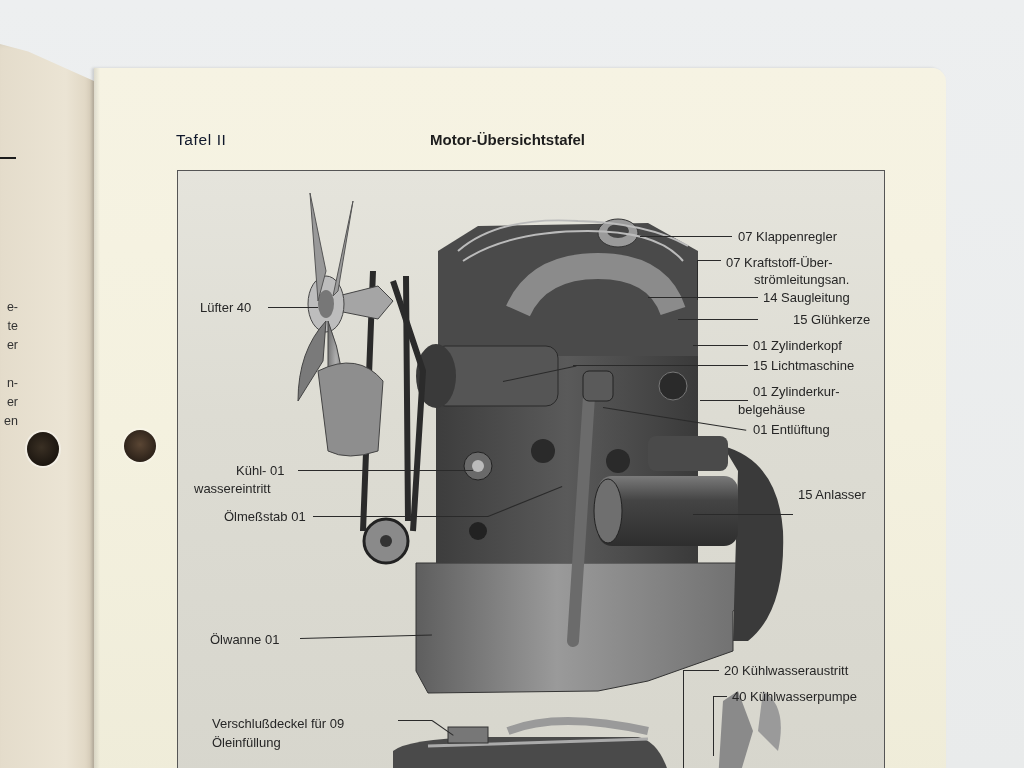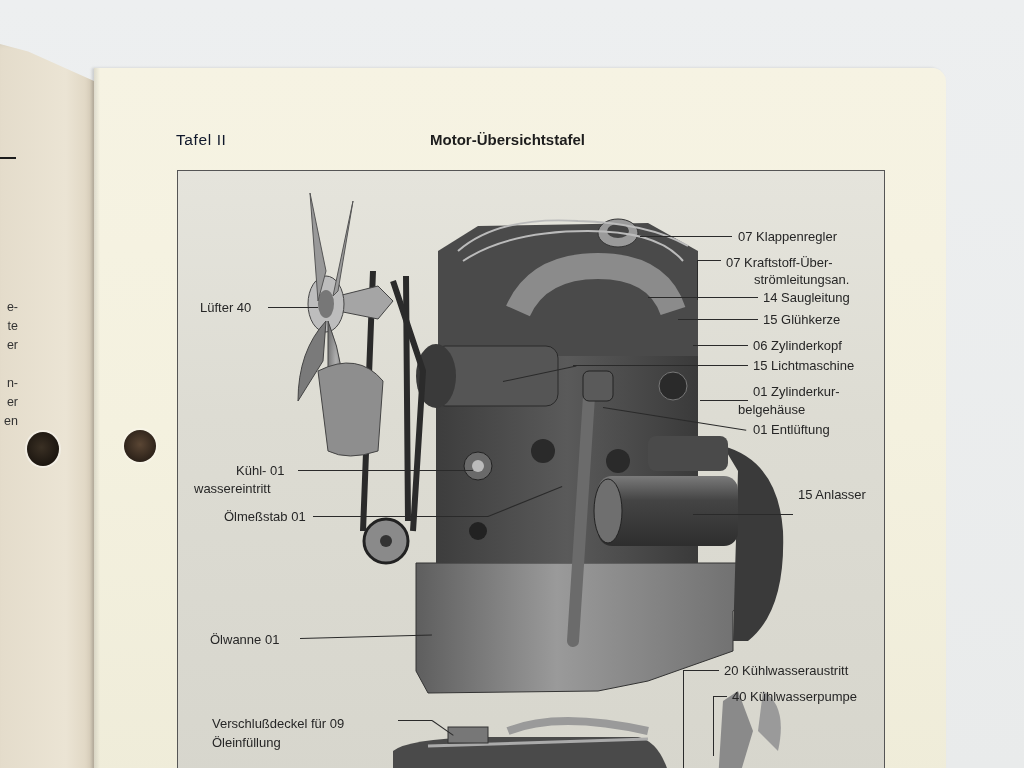--- a/index.html
+++ b/index.html
@@ -176,24 +176,24 @@
   <div class="leader" style="left:462px;top:65px;width:92px"></div>
 
   <div class="label" style="left:548px;top:84px">07 Kraftstoff-Über-</div>
   <div class="label" style="left:576px;top:101px">strömleitungsan.</div>
   <div class="leader" style="left:519px;top:89px;width:24px"></div>
   <div class="leader" style="left:519px;top:89px;width:1.2px;height:40px"></div>
 
   <div class="label" style="left:585px;top:119px">14 Saugleitung</div>
   <div class="leader" style="left:470px;top:126px;width:110px"></div>
 
-  <div class="label" style="left:585px;top:141px">15 Glühkerze</div>
+  <div class="label" style="left:615px;top:141px">15 Glühkerze</div>
   <div class="leader" style="left:500px;top:148px;width:80px"></div>
 
-  <div class="label" style="left:575px;top:167px">06 Zylinderkopf</div>
+  <div class="label" style="left:575px;top:167px">01 Zylinderkopf</div>
   <div class="leader" style="left:515px;top:174px;width:55px"></div>
 
   <div class="label" style="left:575px;top:187px">15 Lichtmaschine</div>
   <div class="leader" style="left:395px;top:194px;width:175px"></div>
   <div class="leader" style="left:325px;top:210px;width:75px;transform:rotate(-12deg)"></div>
 
   <div class="label" style="left:575px;top:213px">01 Zylinderkur-</div>
   <div class="label" style="left:560px;top:231px">belgehäuse</div>
   <div class="leader" style="left:522px;top:229px;width:48px"></div>
 

